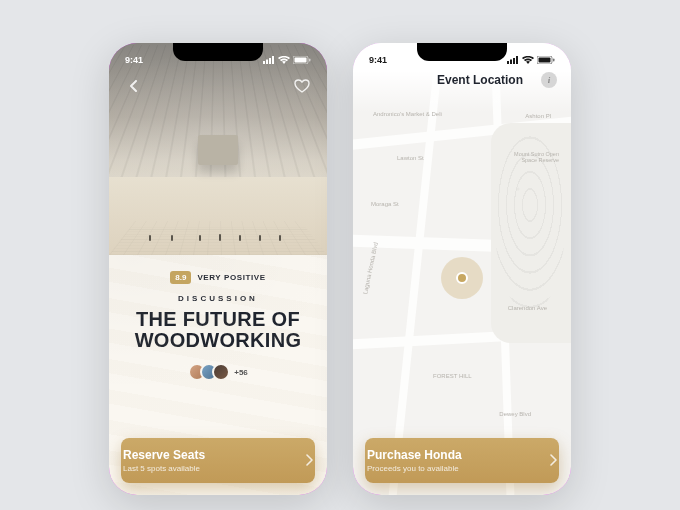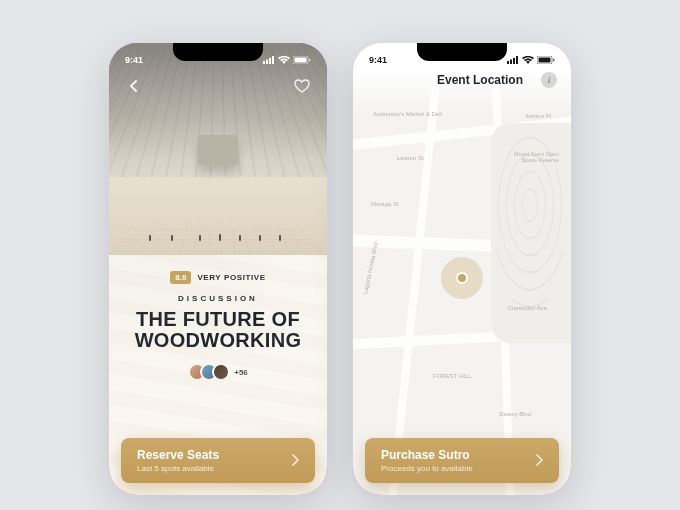--- a/index.html
+++ b/index.html
@@ -140,21 +140,21 @@
   .avatar:first-child{ margin-left:0; }
   .av1{ background: linear-gradient(135deg,#d4a585,#b07a57); }
   .av2{ background: linear-gradient(135deg,#7aa3c4,#4d7294); }
   .av3{ background: linear-gradient(135deg,#4a3c35,#7a5a45); }
   .extra{ font-size:8px; font-weight:700; color:#555; margin-left:4px; }
 
   .cta{
     position:absolute; left:12px; right:12px; bottom:12px;
     background: linear-gradient(180deg,#cba968,#c19a57);
     border-radius:8px;
-    padding:10px 16px;
+    padding:10px 2px;
     text-align:left;
     display:flex; align-items:center;
     box-shadow: 0 6px 16px rgba(160,120,50,0.35);
   }
   .cta-text{ flex:1; }
   .cta-title{ color:#fff; font-weight:800; font-size:12px; }
   .cta-sub{ color:rgba(255,255,255,0.8); font-size:8px; margin-top:2px; }
   .cta-arrow{ color:rgba(255,255,255,0.8); }
 
   
@@ -367,21 +367,21 @@
     </div>
   </div>
 
   <div class="location-header">
     <span class="loc-title">Event Location</span>
     <div class="info-btn">i</div>
   </div>
 
   <div class="cta">
     <div class="cta-text">
-      <div class="cta-title">Purchase Sutro</div>
+      <div class="cta-title">Purchase Honda</div>
       <div class="cta-sub">Proceeds you to available</div>
     </div>
     <div class="cta-arrow">
       <svg width="8" height="12" viewBox="0 0 8 12">
           <path d="M2 1 L7 6 L2 11" stroke="currentColor" stroke-width="1.6" fill="none" stroke-linecap="round" stroke-linejoin="round"></path>
         </svg>
     </div>
   </div>
 </div>
 

